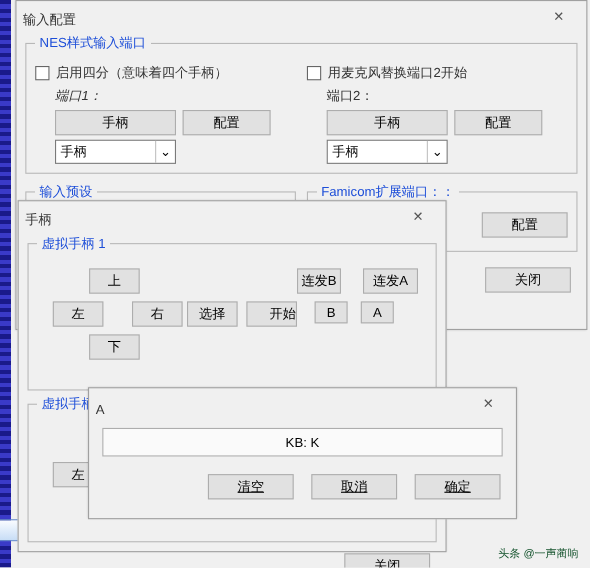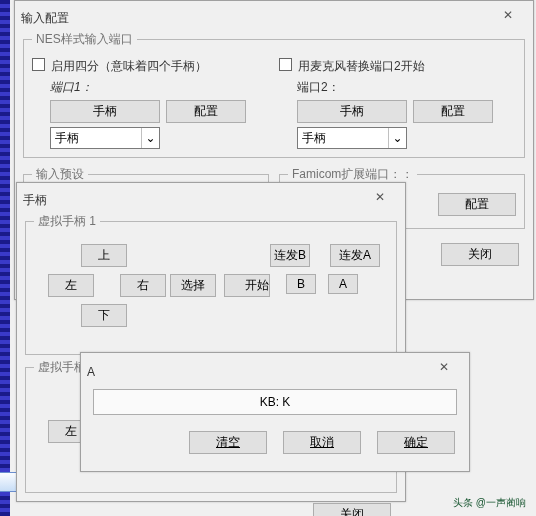--- a/index.html
+++ b/index.html
@@ -3,22 +3,22 @@
 <meta charset="utf-8">
 <style>
 * { box-sizing: border-box; font-family: "Microsoft YaHei", SimSun, sans-serif; font-size: 12px; }
 body { margin: 0; width: 536px; height: 516px; background: #f0f0f0; position: relative; overflow: hidden; }
 .bg-stripe { position: absolute; left: 0; top: 0; width: 10px; height: 100%; background: repeating-linear-gradient(0deg, #1a1a8a 0 4px, #3a3ac8 4px 8px); }
 .win { position: absolute; background: #f0f0f0; border: 1px solid #a0a0a0; box-shadow: 0 0 2px rgba(0,0,0,0.2); }
 .titlebar { height: 26px; display: flex; align-items: flex-end; padding: 0 6px; color: #333; }
 .titlebar .tl { flex: 1; }
 .close-x { width: 38px; height: 24px; display: flex; align-items: center; justify-content: center; color: #555; font-size: 14px; cursor: pointer; }
 fieldset { border: 1px solid #b8b8b8; margin: 4px 8px; padding: 6px 8px 8px; }
-legend { padding: 0 4px; color: #737373; }
-.row { display: flex; align-items: flex-start; gap: 6px; margin: 4px 0; }
+legend { padding: 0 4px; color: #1d4ed8; }
+.row { display: flex; align-items: center; gap: 6px; margin: 4px 0; }
 .chk { width: 13px; height: 13px; border: 1px solid #666; background: #fff; display: inline-block; }
 .btn { background: #e1e1e1; border: 1px solid #adadad; text-align: center; padding: 2px 0; cursor: pointer; }
 .sel { background: #fff; border: 1px solid #7a7a7a; height: 22px; display: flex; align-items: center; padding: 0 4px; position: relative; }
 .sel .arw { position: absolute; right: 0; top: 0; bottom: 0; width: 18px; border-left: 1px solid #c0c0c0; display: flex; align-items: center; justify-content: center; }
 .two-col { display: flex; gap: 10px; }
 .two-col > div { flex: 1; }
 .lbl { color: #333; }
 .pad-area { position: relative; height: 90px; margin: 8px 0 12px; }
 .pad-area .btn { position: absolute; width: 46px; }
 .bigfield { background: #fafafa; border: 1px solid #adadad; height: 26px; display: flex; align-items: center; justify-content: center; margin: 10px 12px; }

